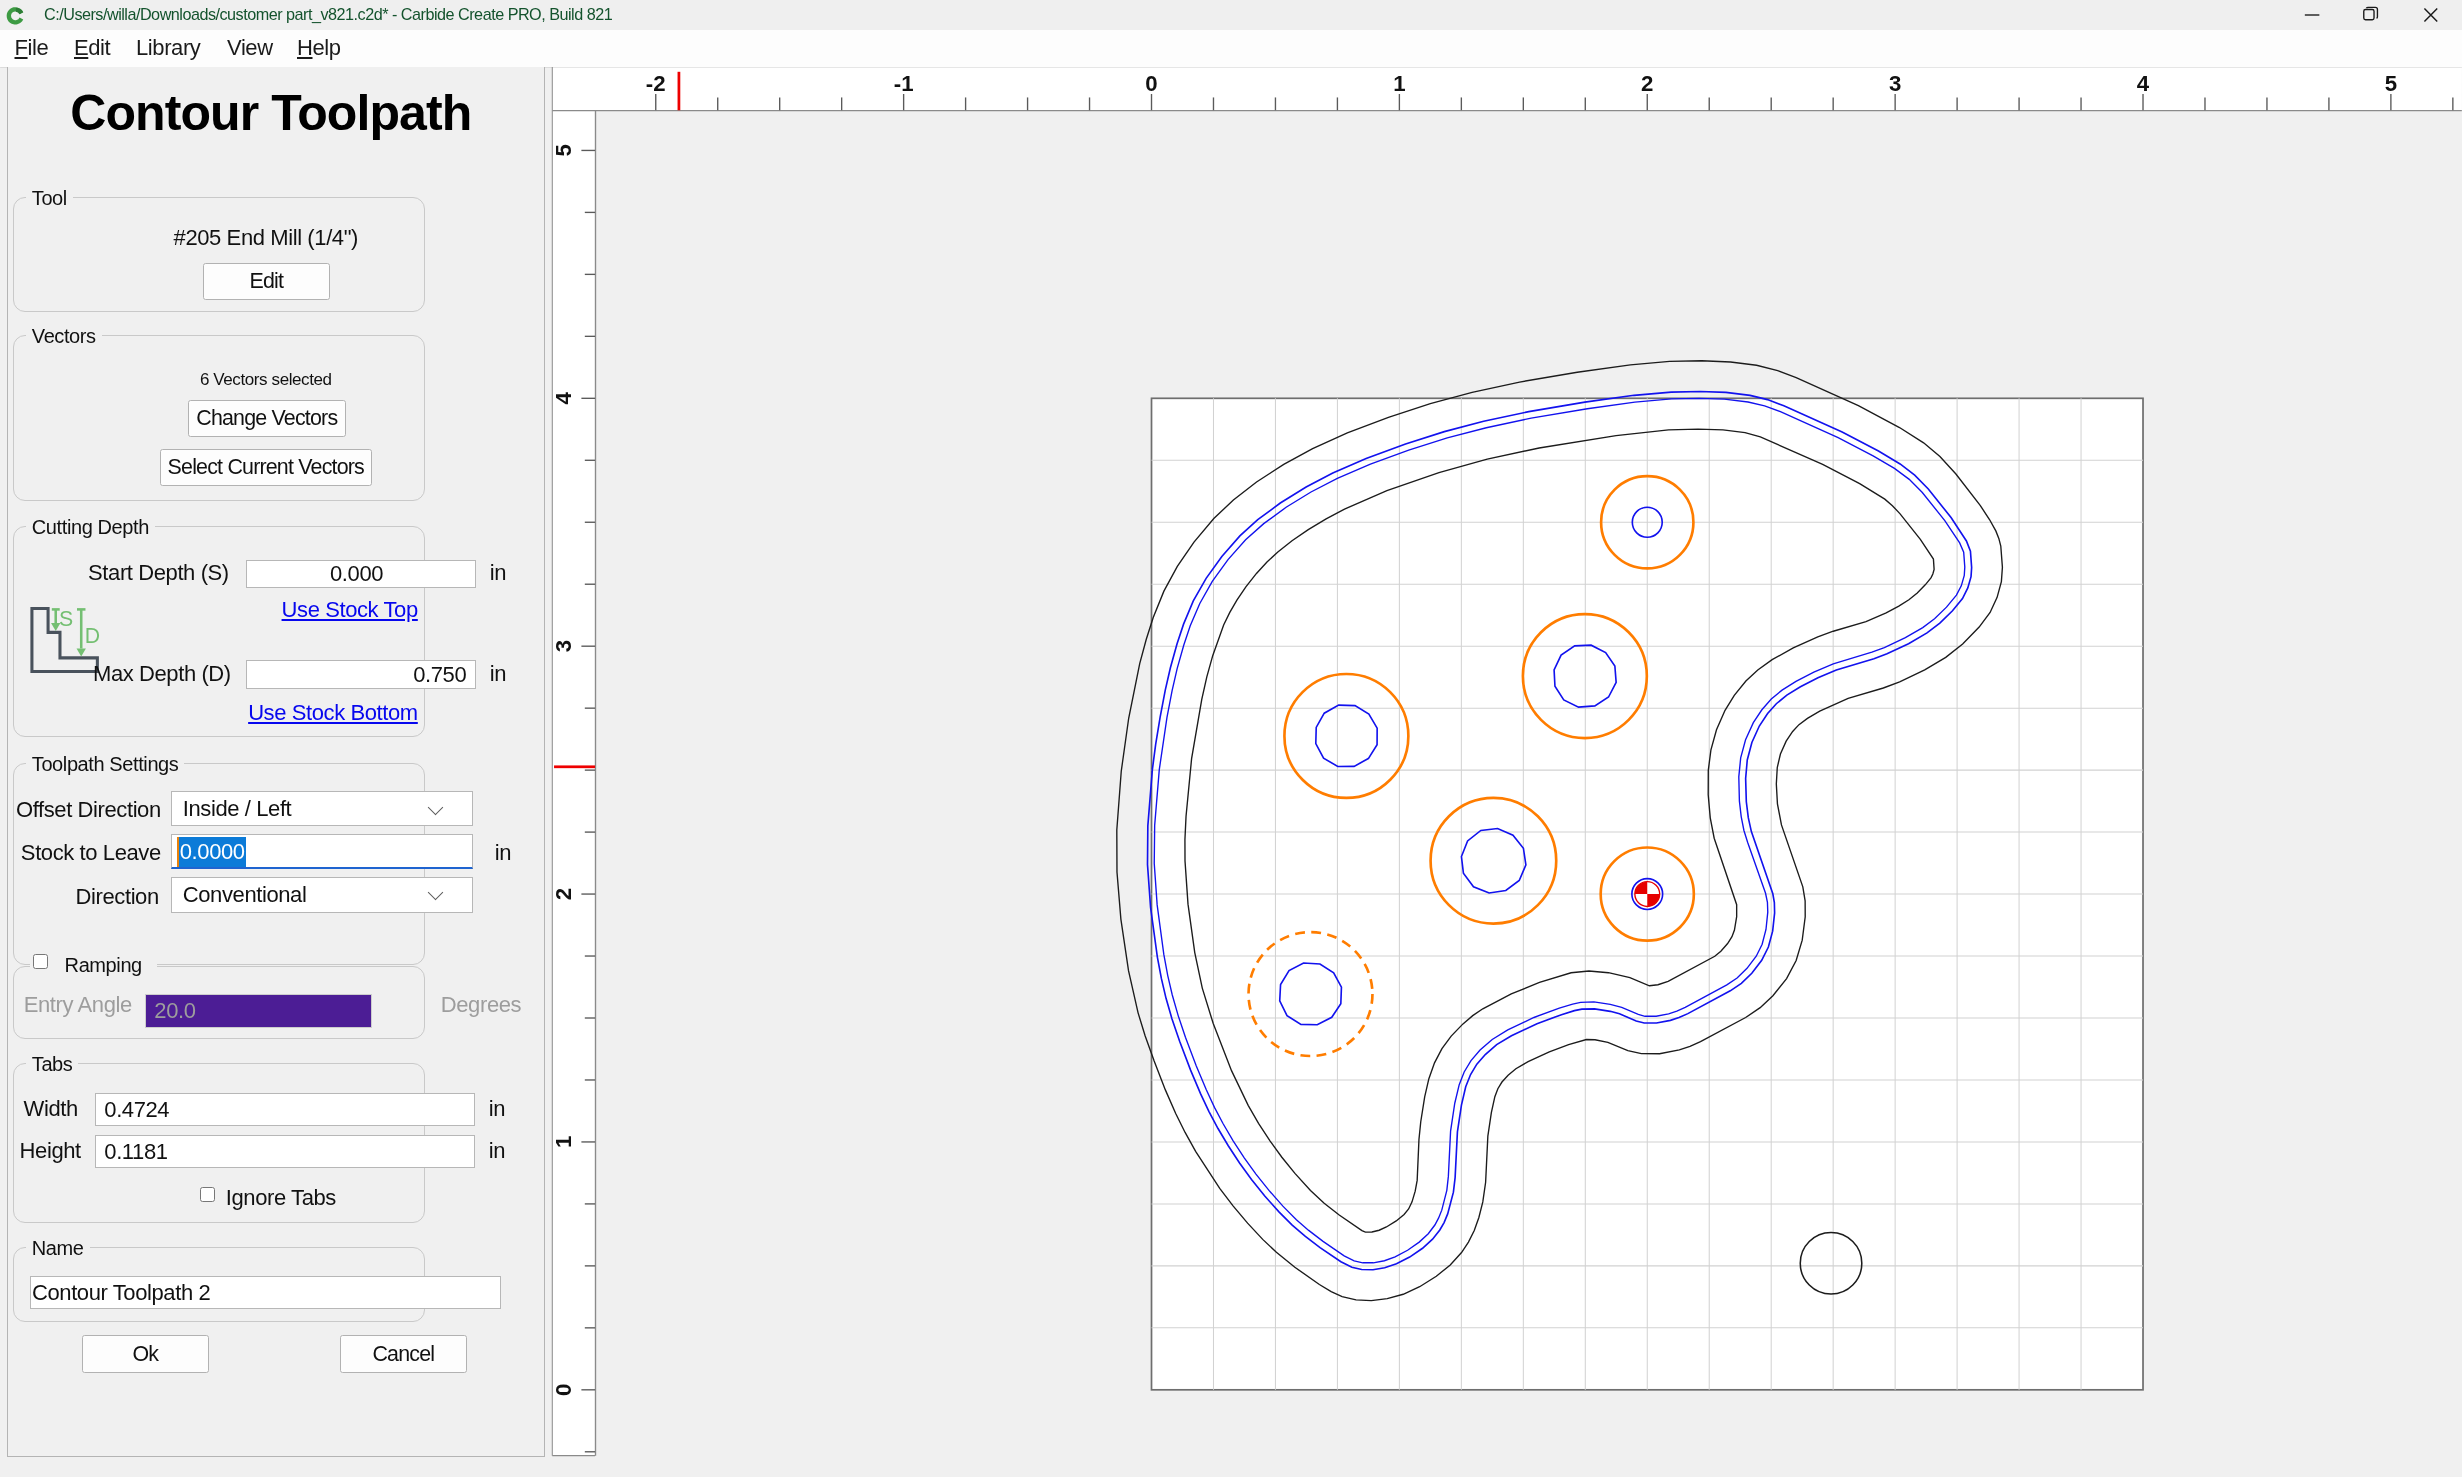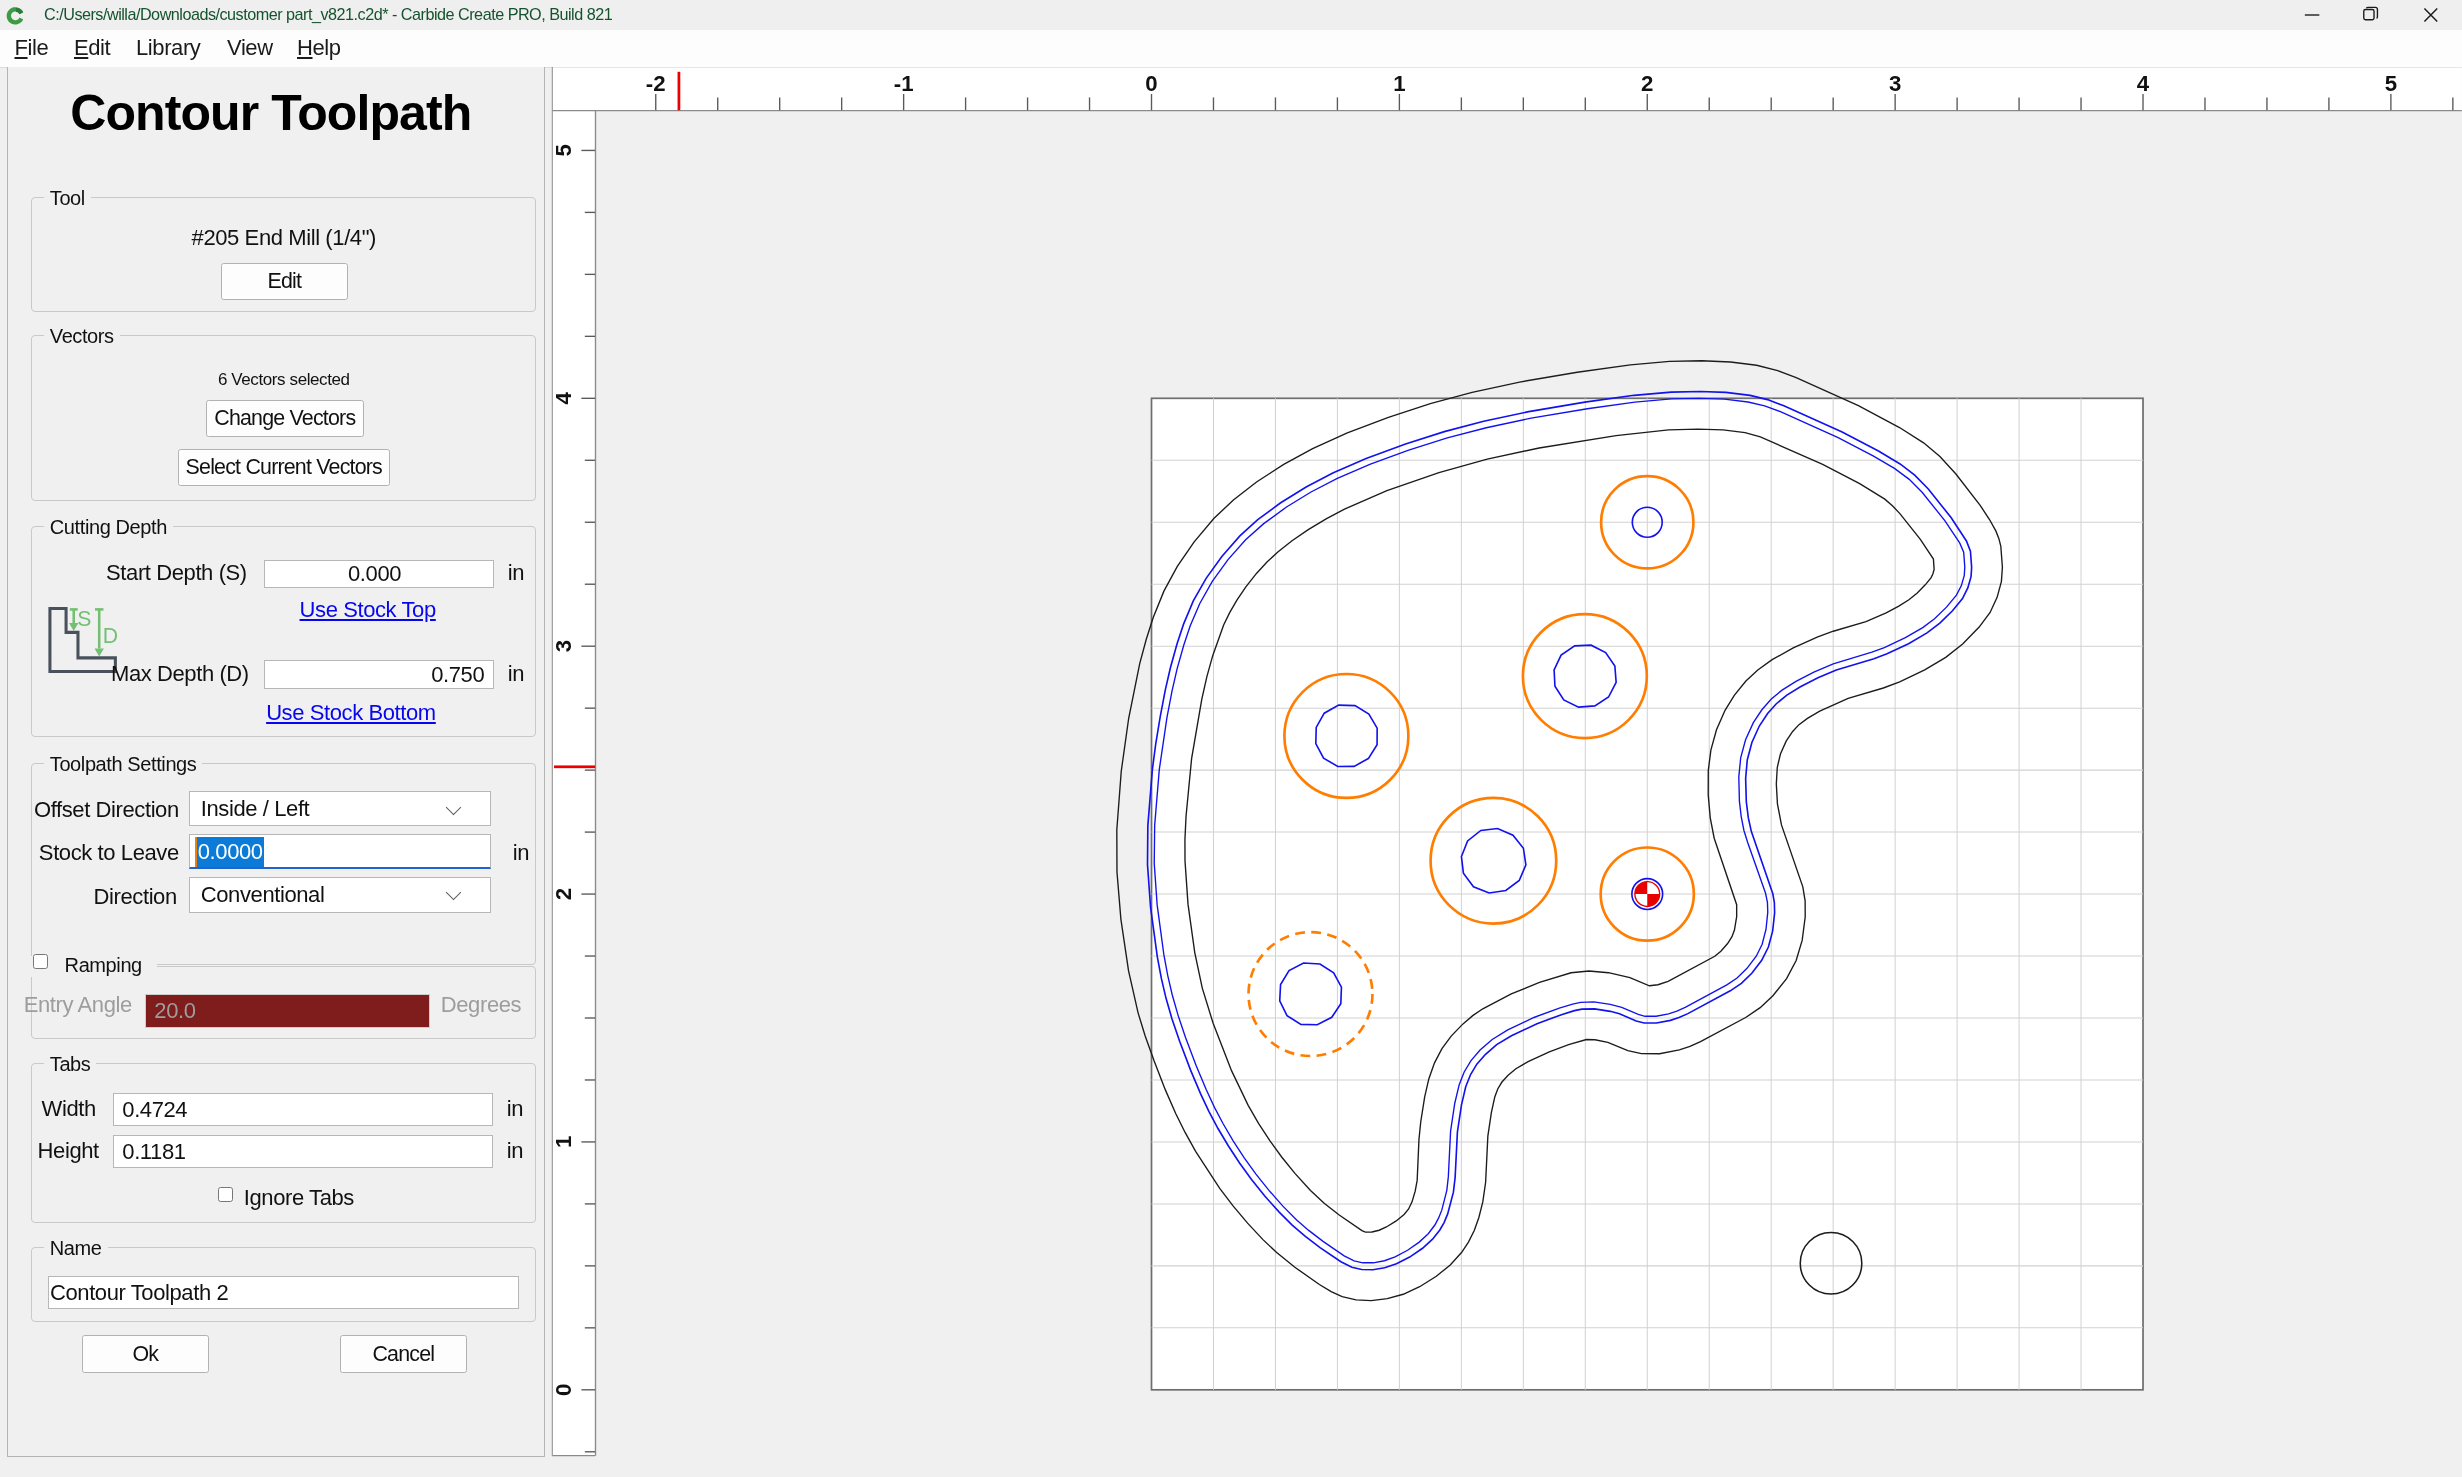--- a/index.html
+++ b/index.html
@@ -3,21 +3,21 @@
 *{margin:0;padding:0;box-sizing:border-box}
 html,body{width:2462px;height:1477px;overflow:hidden;background:#f0f0f0;
  font-family:"Liberation Sans",sans-serif;color:#111;-webkit-font-smoothing:antialiased}
 #titlebar{position:absolute;left:0;top:0;width:2462px;height:30px;background:#efefef}
 #title{position:absolute;left:44px;top:5.1px;font-size:16.2px;letter-spacing:-0.5px;color:#14532d;white-space:nowrap}
 #menubar{position:absolute;left:0;top:30px;width:2462px;height:37px;background:#fdfdfd}
 .mi{position:absolute;top:5.1px;font-size:22px;letter-spacing:-0.4px;color:#1b1b1b}
 #panel{position:absolute;left:6.8px;top:67px;width:538px;height:1390px;background:#f0f0f0;
  border:0.9px solid #b4b4b4;border-top:none}
 #ptitle{position:absolute;left:-6px;top:17px;width:538px;text-align:center;font-size:50px;font-weight:bold;letter-spacing:-0.9px;color:#000}
-.grp{position:absolute;left:23px;width:505px;border:0.9px solid #c9c9c9;border-radius:4px}
+.grp{position:absolute;left:5px;width:412px;border:0.9px solid #c9c9c9;border-radius:12px}
 .glab{position:absolute;top:-13px;left:12px;background:#f0f0f0;padding:0 6px;font-size:20px;letter-spacing:-0.4px;color:#111;line-height:26px}
 .btn{position:absolute;background:#fdfdfd;border:0.9px solid #b2b2b2;border-radius:2.6px;
  font-size:21.4px;letter-spacing:-0.8px;color:#111;display:flex;align-items:center;justify-content:center;white-space:nowrap}
 .lab{position:absolute;height:26px;line-height:26px;font-size:22px;letter-spacing:-0.4px;color:#111;white-space:nowrap}
 .rlab{position:absolute;height:26px;line-height:26px;font-size:22px;letter-spacing:-0.4px;color:#111;text-align:right;white-space:nowrap}
 .glb{color:#9d9d9d}
 .inp{position:absolute;background:#fff;border:0.9px solid #b7b7b7;font-size:22px;letter-spacing:-0.4px;color:#111;white-space:nowrap}
 .link{position:absolute;font-size:22px;letter-spacing:-0.4px;color:#0707ee;text-decoration:underline;text-align:right}
 .cb{position:absolute;width:15.4px;height:15.4px;background:#fff;border:0.9px solid #777;border-radius:2.6px}
 .chev{position:absolute;width:11px;height:11px;border-right:1.7px solid #5c5c5c;border-bottom:1.7px solid #5c5c5c;transform:rotate(45deg)}
@@ -226,21 +226,21 @@
   <div class="rlab" style="left:0;top:120px;width:145px">Direction</div>
   <div class="inp" style="left:157px;top:113px;width:302px;height:36px;line-height:34px;padding-left:11px">Conventional</div>
   <div class="chev" style="left:416px;top:123px"></div>
  </div>
 
  <div class="grp" style="top:899px;height:73px"></div>
  <div style="position:absolute;left:22px;top:889px;width:127px;height:20.5px;background:#f0f0f0"></div>
  <div class="cb" style="left:25px;top:887px"></div>
  <div class="lab" style="left:50px;top:885px;background:#f0f0f0;padding:0 6.8px;font-size:20px">Ramping</div>
  <div class="rlab glb" style="left:0;top:925px;width:124px">Entry Angle</div>
- <div class="inp" style="left:137px;top:927px;width:285px;height:34px;line-height:32.5px;padding-left:8.5px;background:#7f1d1d;color:#9d9d9d;border-color:#cdcdcd">20.0</div>
+ <div class="inp" style="left:137px;top:927px;width:227px;height:34px;line-height:32.5px;padding-left:8.5px;background:#4c1d95;color:#9d9d9d;border-color:#cdcdcd">20.0</div>
  <div class="lab glb" style="left:433px;top:925px">Degrees</div>
 
  <div class="grp" style="top:996px;height:160px">
       <span class="glab">Tabs</span>
   <div class="rlab" style="left:0;top:32px;width:64px">Width</div>
   <div class="inp" style="left:81px;top:29px;width:380px;height:32.5px;line-height:31px;padding-left:8.5px">0.4724</div>
   <div class="lab" style="left:475px;top:32px">in</div>
   <div class="rlab" style="left:0;top:74px;width:67px">Height</div>
   <div class="inp" style="left:81px;top:71px;width:380px;height:32.5px;line-height:31px;padding-left:8.5px">0.1181</div>
   <div class="lab" style="left:475px;top:74px">in</div>

